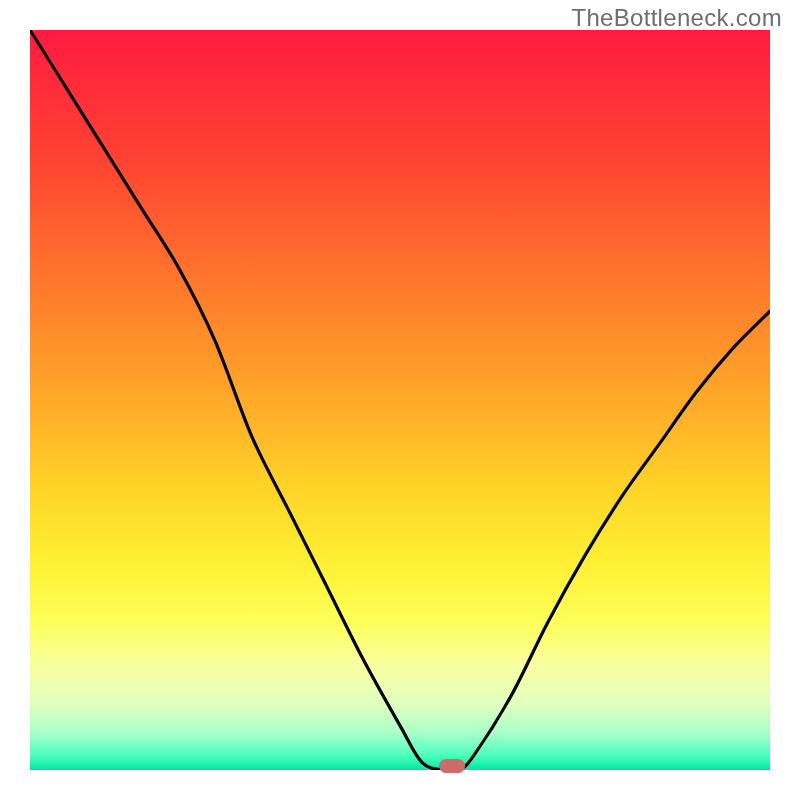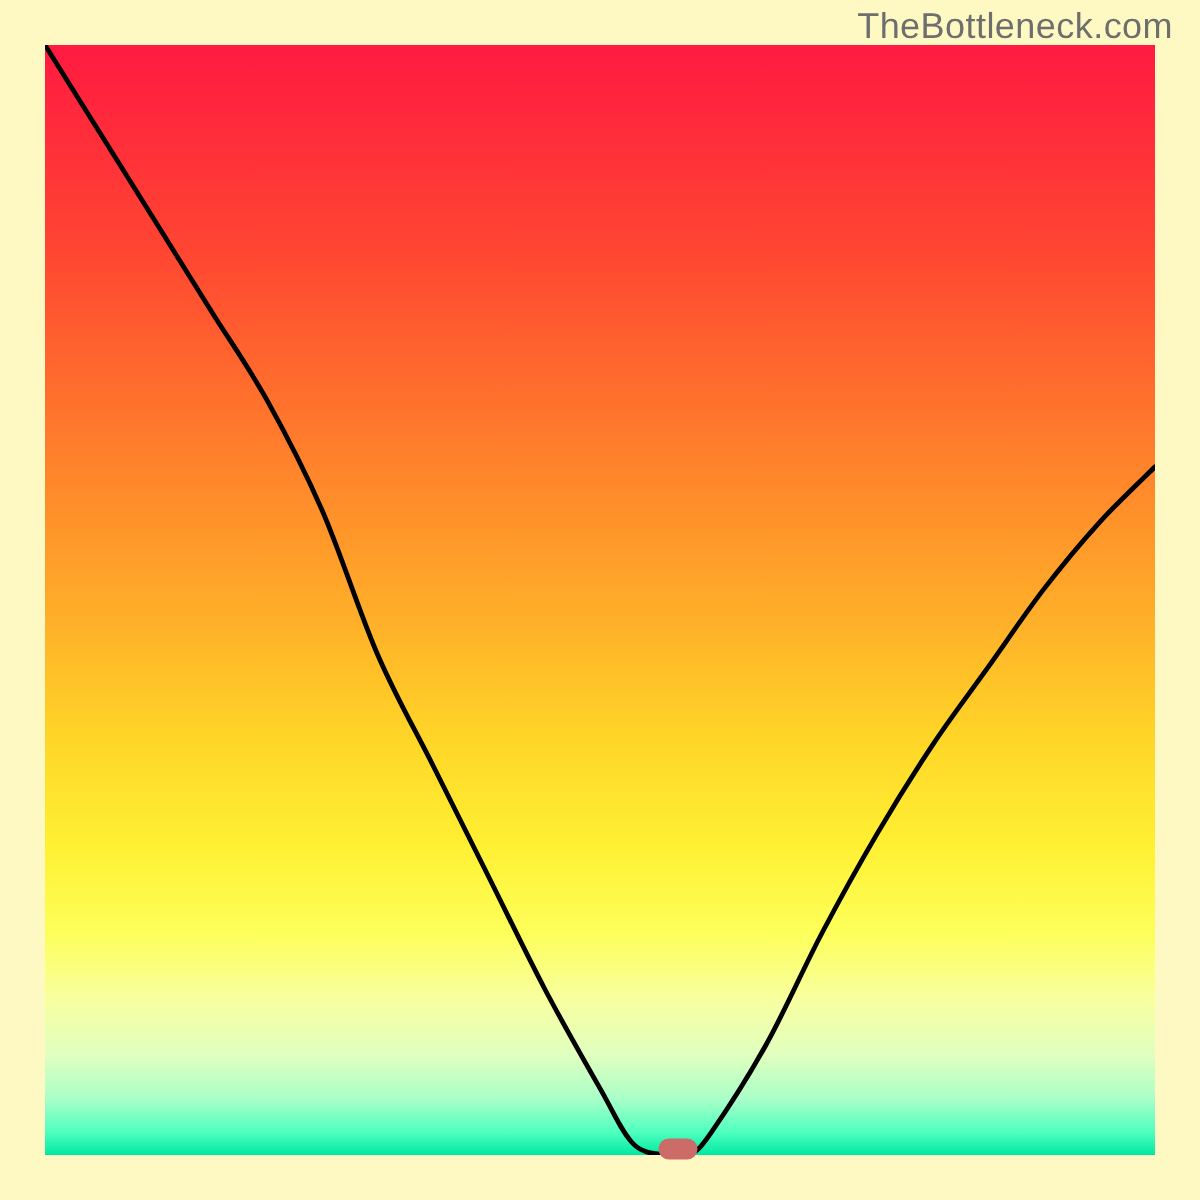--- a/index.html
+++ b/index.html
@@ -8,21 +8,21 @@
     width: 800px;
     height: 800px;
     background: #000;
     overflow: hidden;
     font-family: Arial, Helvetica, sans-serif;
   }
   .frame {
     position: relative;
     width: 800px;
     height: 800px;
-    background: #fef9c3;
+    background: #ffffff;
   }
   .plot-area {
     position: absolute;
     left: 30px;
     top: 30px;
     width: 740px;
     height: 740px;
     background: linear-gradient(to bottom,
       #ff1a41 0%,
       #ff2d3a 8%,

